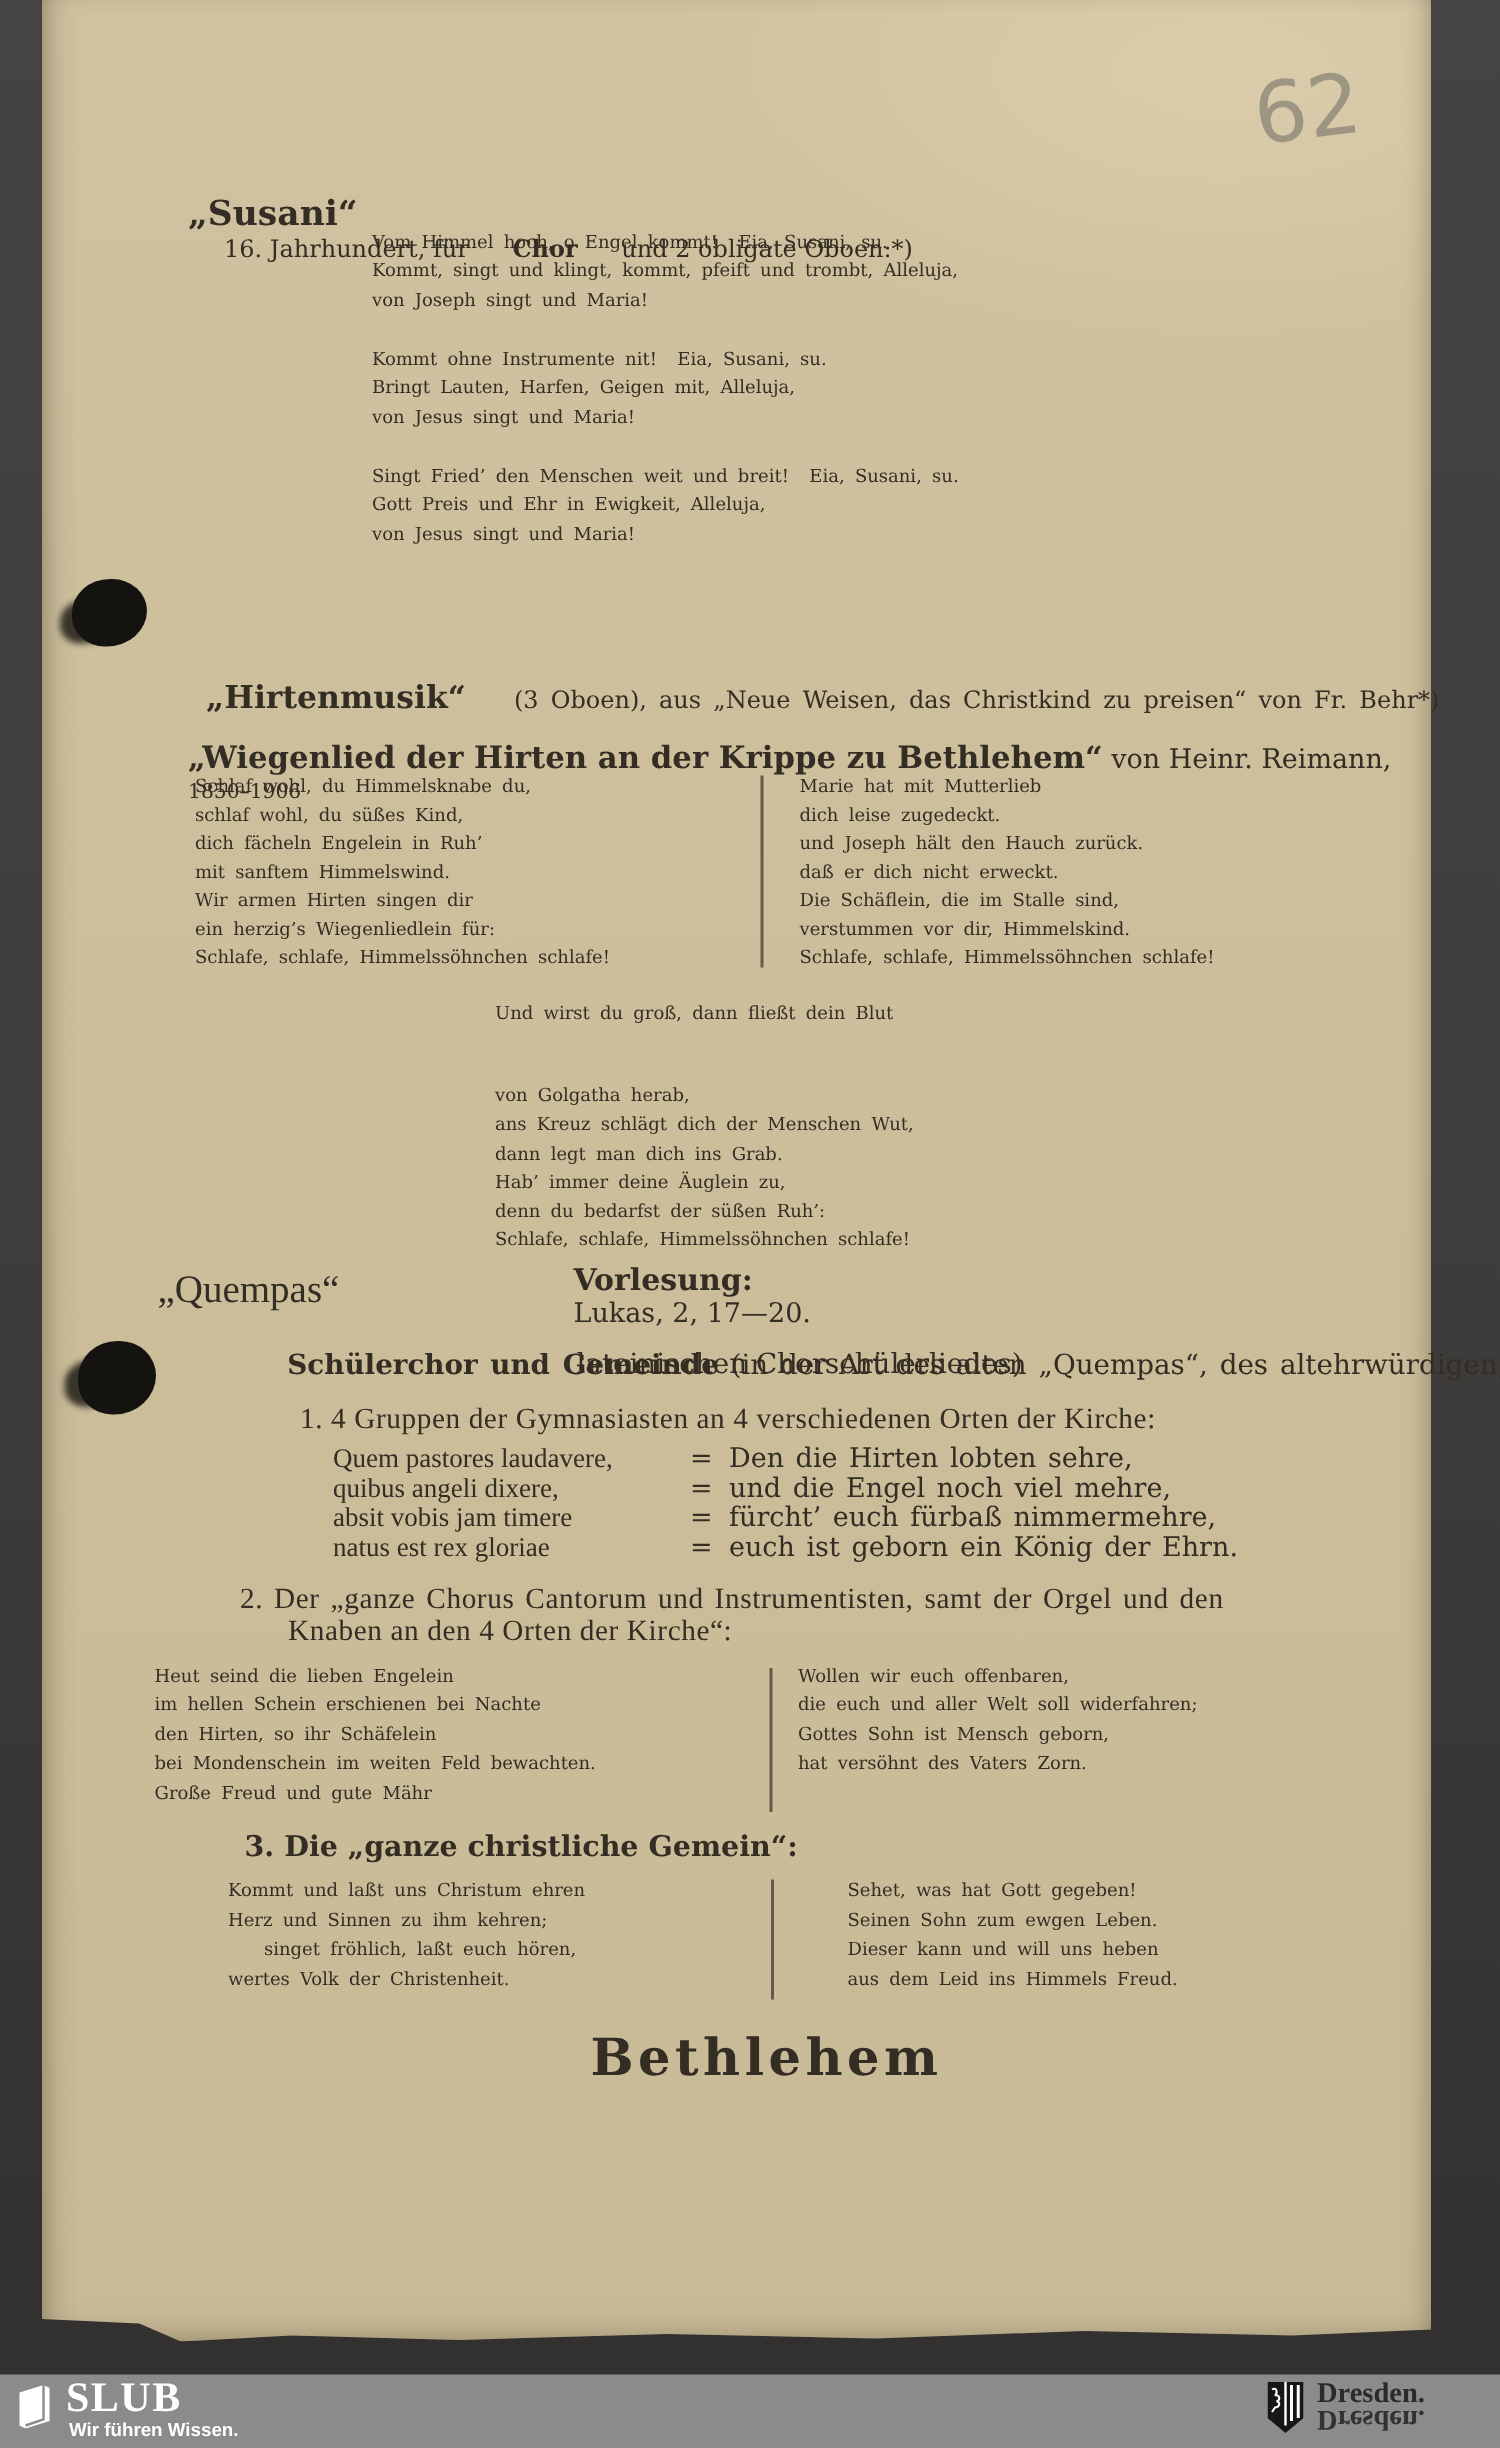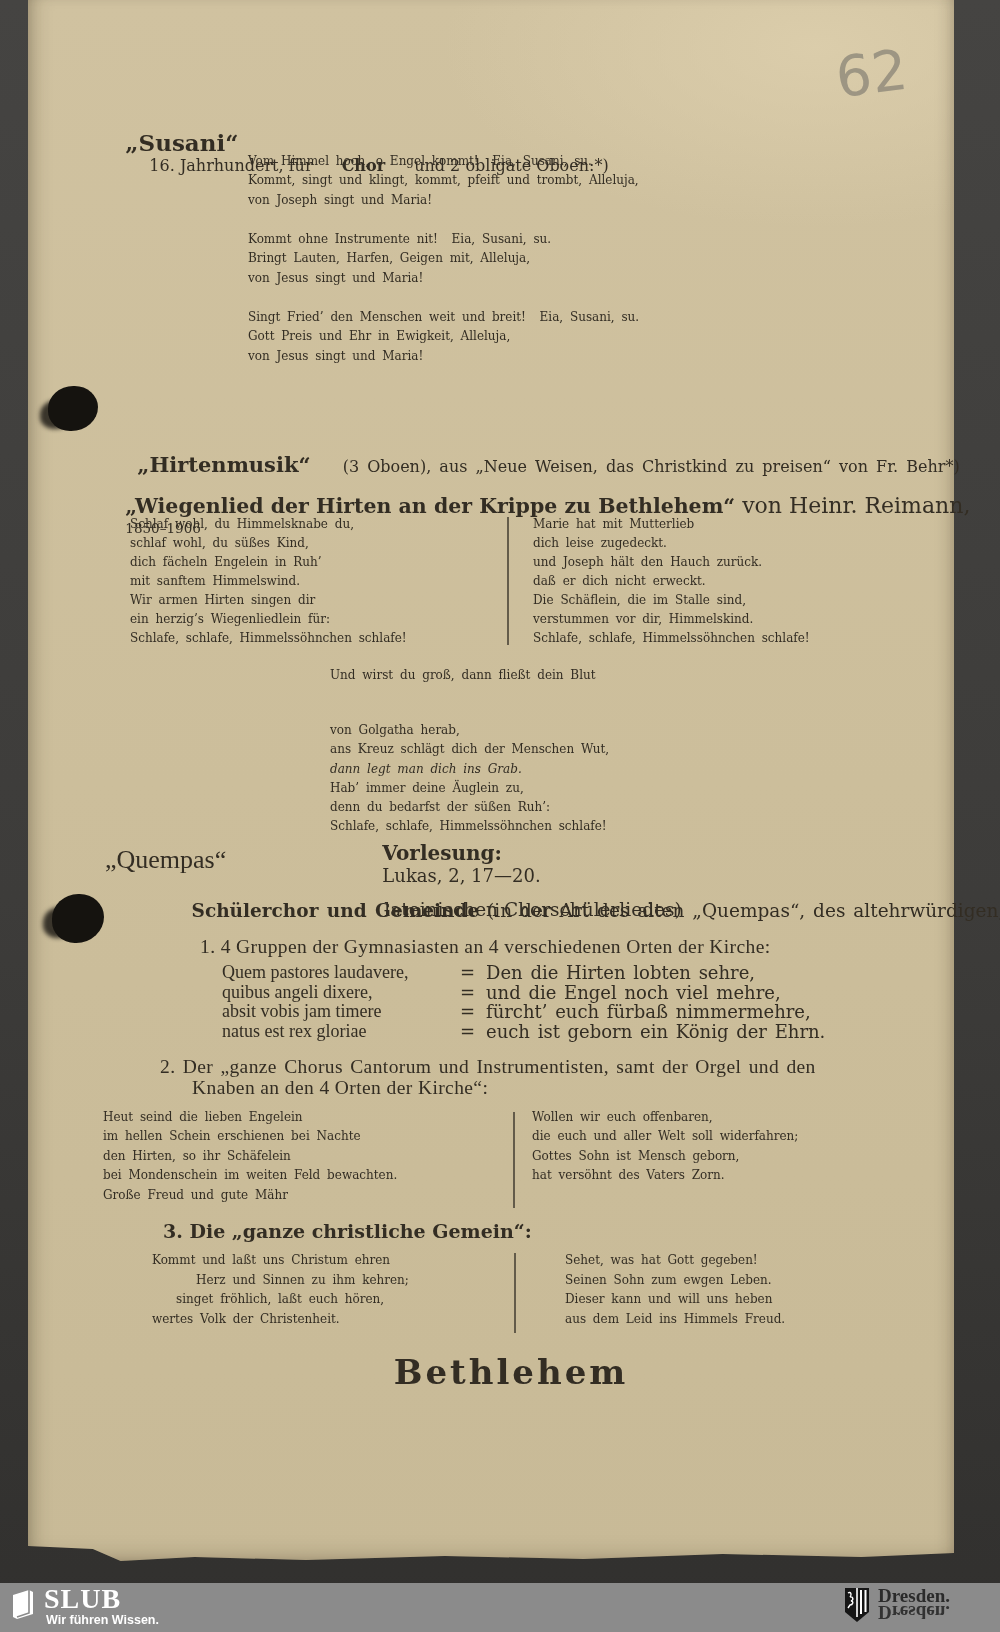--- a/index.html
+++ b/index.html
@@ -26,21 +26,21 @@
   .abs{position:absolute;}
   .line{white-space:pre;line-height:19.4px;font-size:12px;word-spacing:3px;}
   .frak{font-family:"DejaVu Serif",serif;}
   .b{font-weight:bold;}
   .title-lg{font-size:23px;font-weight:bold;white-space:pre;}
   .sub{font-size:16px;margin-left:24px;}
   .nowrap{white-space:pre;}
   .vorlesung .lbl{font-size:20px;font-weight:bold;}
   .vorlesung .ref{font-size:18px;}
   .wtitle{font-size:20.5px;font-weight:bold;}
-  .wby{font-size:22px;}
+  .wby{font-size:18px;}
   .wdates{font-size:13.5px;}
   .vline{position:absolute;width:2px;background:#514a3c;opacity:.85;}
   .quempas-title{font-size:26px;font-family:"Liberation Serif",serif;}
   .ens{font-size:18.5px;white-space:pre;}
   .item-head{font-size:19.5px;letter-spacing:.4px;white-space:pre;font-family:"Liberation Serif",serif;}
   .qtable{display:grid;grid-template-columns:238px 26px auto;}
   .qtable .latin{font-family:"Liberation Serif",serif;font-size:18px;line-height:19.6px;white-space:pre;}
   .qtable .eq{font-size:18px;line-height:19.6px;text-align:left;}
   .qtable .german{font-size:18px;line-height:19.6px;white-space:pre;word-spacing:2px;}
   .item3-head{font-size:19px;font-weight:bold;white-space:pre;}
@@ -111,21 +111,21 @@
       <div class="line" style="line-height:19px;">und Joseph hält den Hauch zurück.</div>
       <div class="line" style="line-height:19px;">daß er dich nicht erweckt.</div>
       <div class="line" style="line-height:19px;">Die Schäflein, die im Stalle sind,</div>
       <div class="line" style="line-height:19px;">verstummen vor dir, Himmelskind.</div>
       <div class="line" style="line-height:19px;">Schlafe, schlafe, Himmelssöhnchen schlafe!</div>
     </div>
   <div class="abs frak" style="left:330px;top:666px;">
       <div class="line" style="line-height:19.2px;">Und wirst du groß, dann fließt dein Blut</div>
       <div class="line" style="line-height:19.2px;margin-top:36px;">von Golgatha herab,</div>
       <div class="line" style="line-height:19.2px;">ans Kreuz schlägt dich der Menschen Wut,</div>
-      <div class="line" style="line-height:19.2px;font-style:italic;">dann legt man dich ins Grab.</div>
+      <div class="line" style="line-height:19.2px;">dann legt man dich ins Grab.</div>
       <div class="line" style="line-height:19.2px;">Hab’ immer deine Äuglein zu,</div>
       <div class="line" style="line-height:19.2px;">denn du bedarfst der süßen Ruh’:</div>
       <div class="line" style="line-height:19.2px;">Schlafe, schlafe, Himmelssöhnchen schlafe!</div>
     </div>
 
   <div class="abs vorlesung nowrap frak" style="left:362px;top:822px;">
     <span class="lbl">Vorlesung:</span>
     <span class="ref">Lukas, 2, 17—20.</span>
   </div>
 
@@ -175,21 +175,21 @@
       <div class="line">Wollen wir euch offenbaren,</div>
       <div class="line">die euch und aller Welt soll widerfahren;</div>
       <div class="line">Gottes Sohn ist Mensch geborn,</div>
       <div class="line">hat versöhnt des Vaters Zorn.</div>
     </div>
 
   <div class="abs item3-head frak" style="left:163px;top:1220px;">3. Die „ganze christliche Gemein“:</div>
 
   <div class="abs frak" style="left:152px;top:1251px;">
       <div class="line" style="line-height:19.6px;">Kommt und laßt uns Christum ehren</div>
-      <div class="line" style="line-height:19.6px;margin-left:44px;">Herz und Sinnen zu ihm kehren;</div>
+      <div class="line" style="line-height:19.6px;">Herz und Sinnen zu ihm kehren;</div>
       <div class="line" style="line-height:19.6px;margin-left:24px;">singet fröhlich, laßt euch hören,</div>
       <div class="line" style="line-height:19.6px;">wertes Volk der Christenheit.</div>
     </div>
   <div class="vline" style="left:514px;top:1253px;height:80px;"></div>
   <div class="abs frak" style="left:565px;top:1251px;">
       <div class="line" style="line-height:19.6px;">Sehet, was hat Gott gegeben!</div>
       <div class="line" style="line-height:19.6px;">Seinen Sohn zum ewgen Leben.</div>
       <div class="line" style="line-height:19.6px;">Dieser kann und will uns heben</div>
       <div class="line" style="line-height:19.6px;">aus dem Leid ins Himmels Freud.</div>
     </div>

